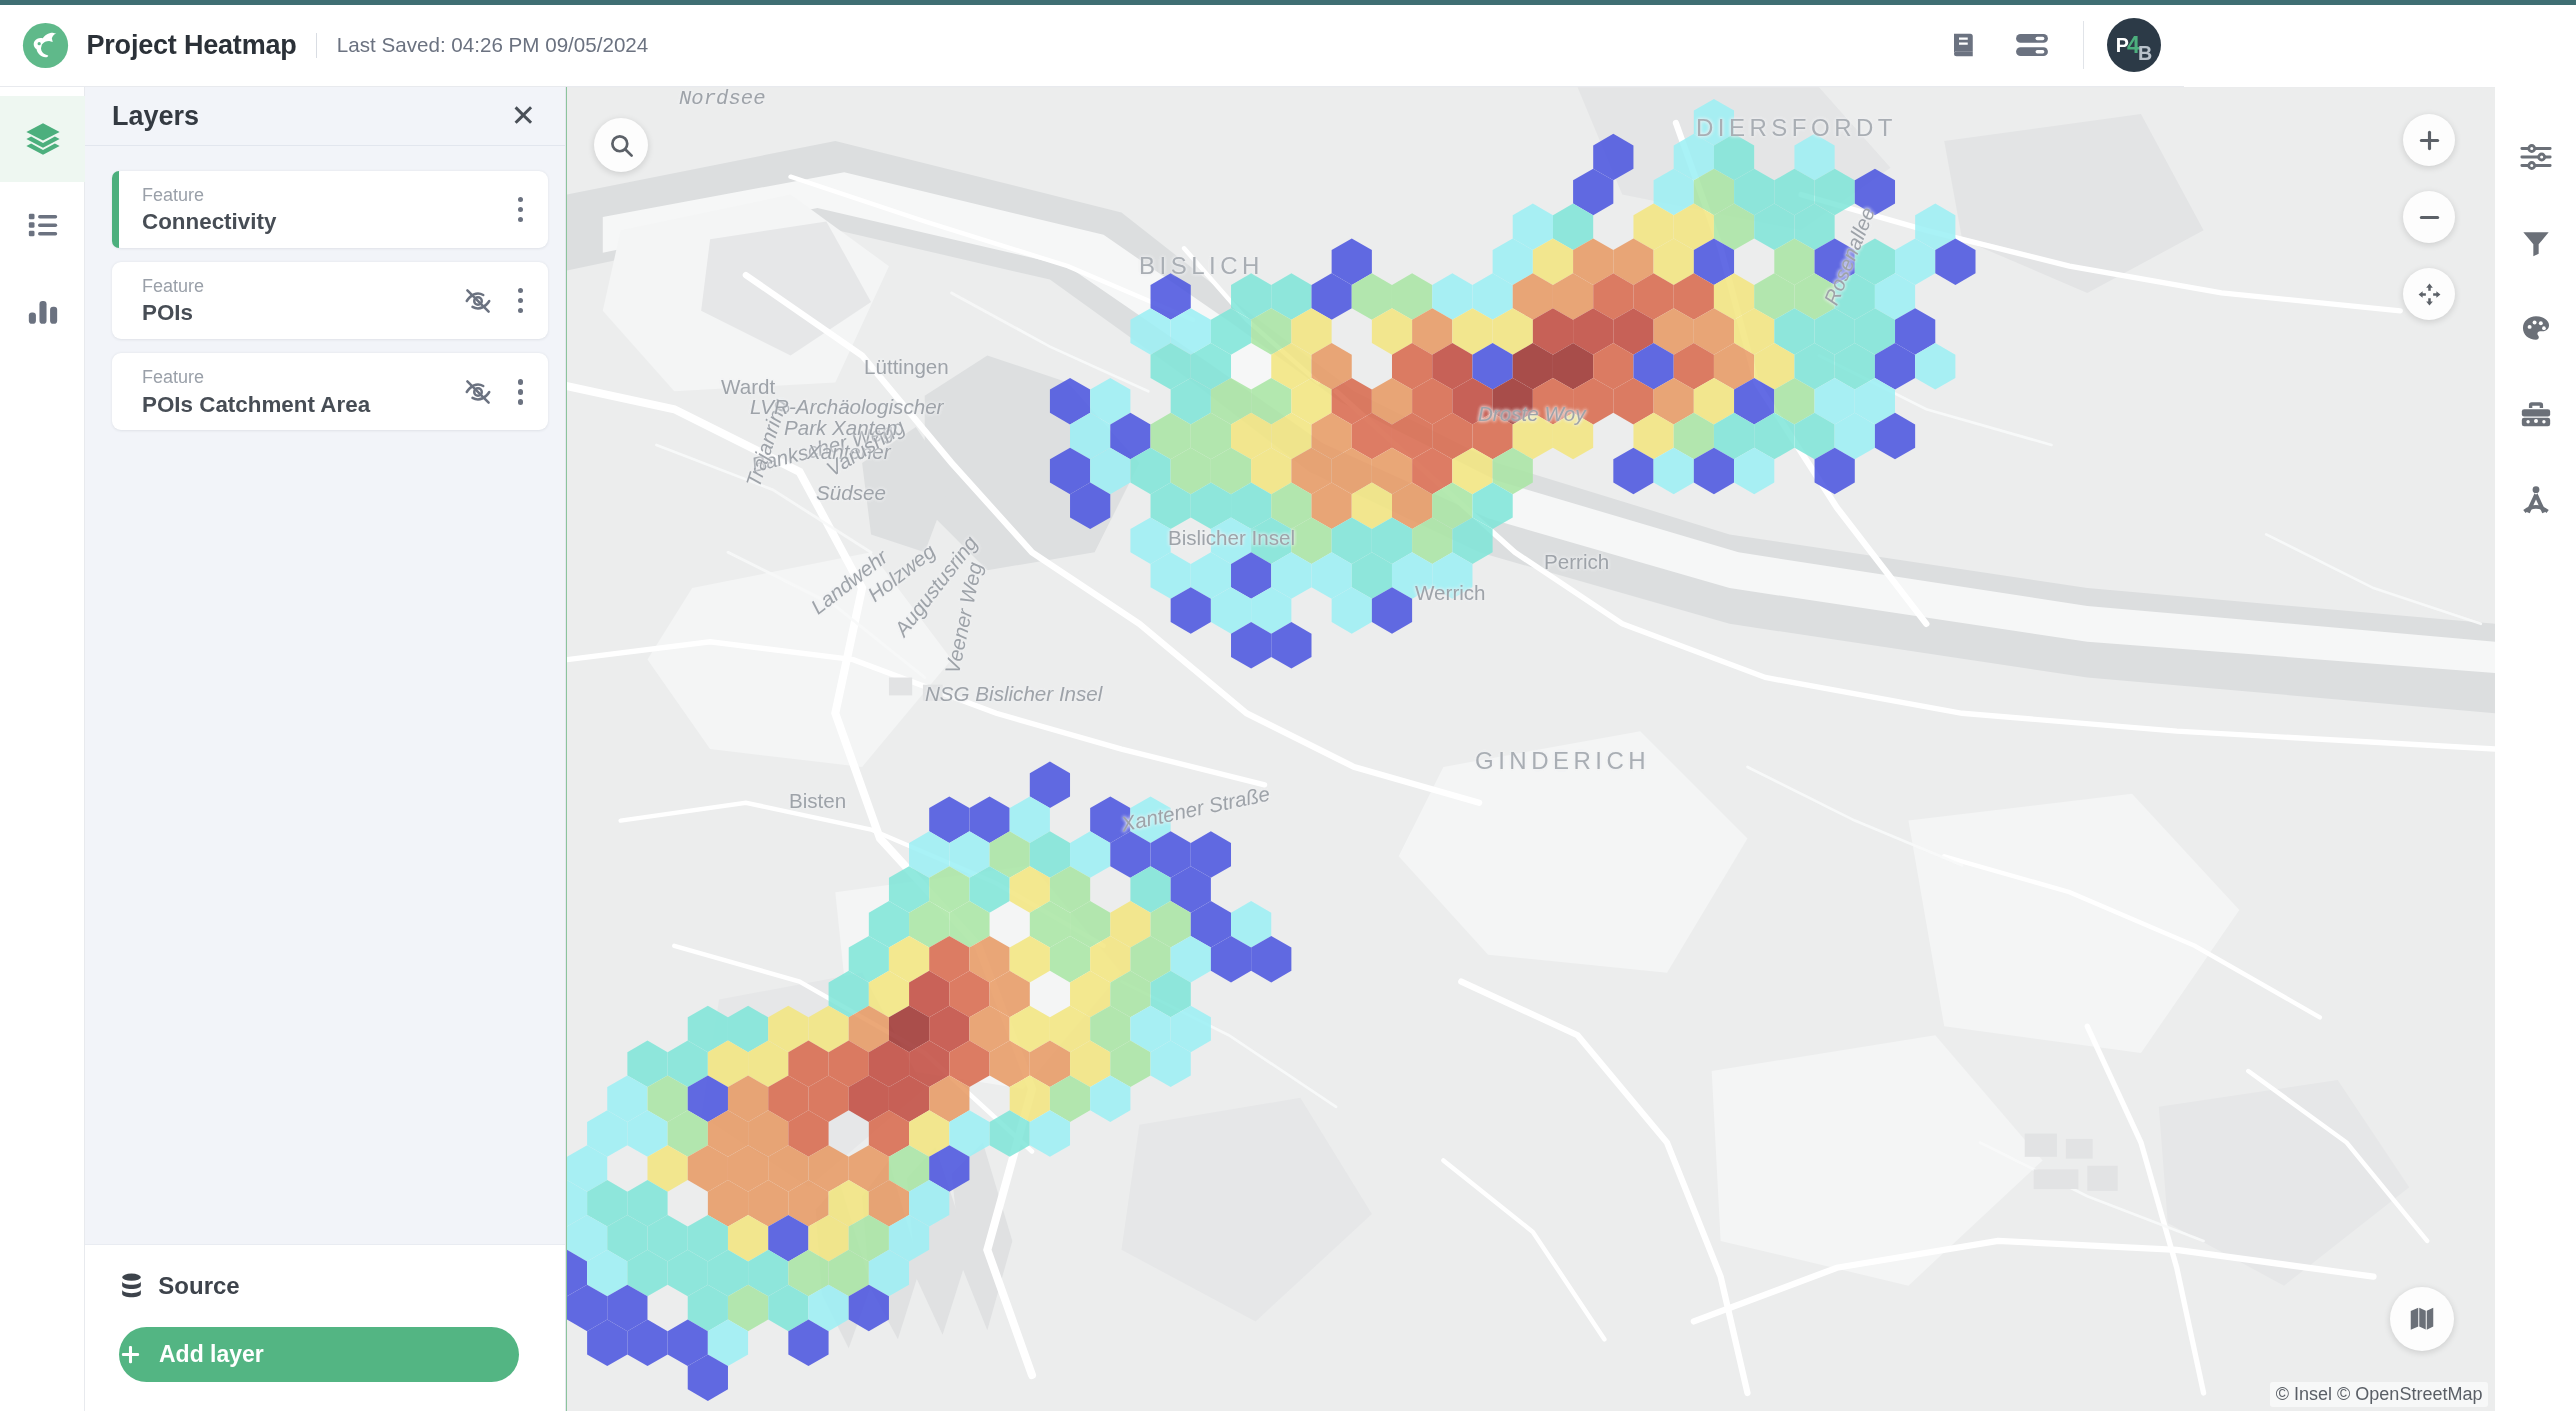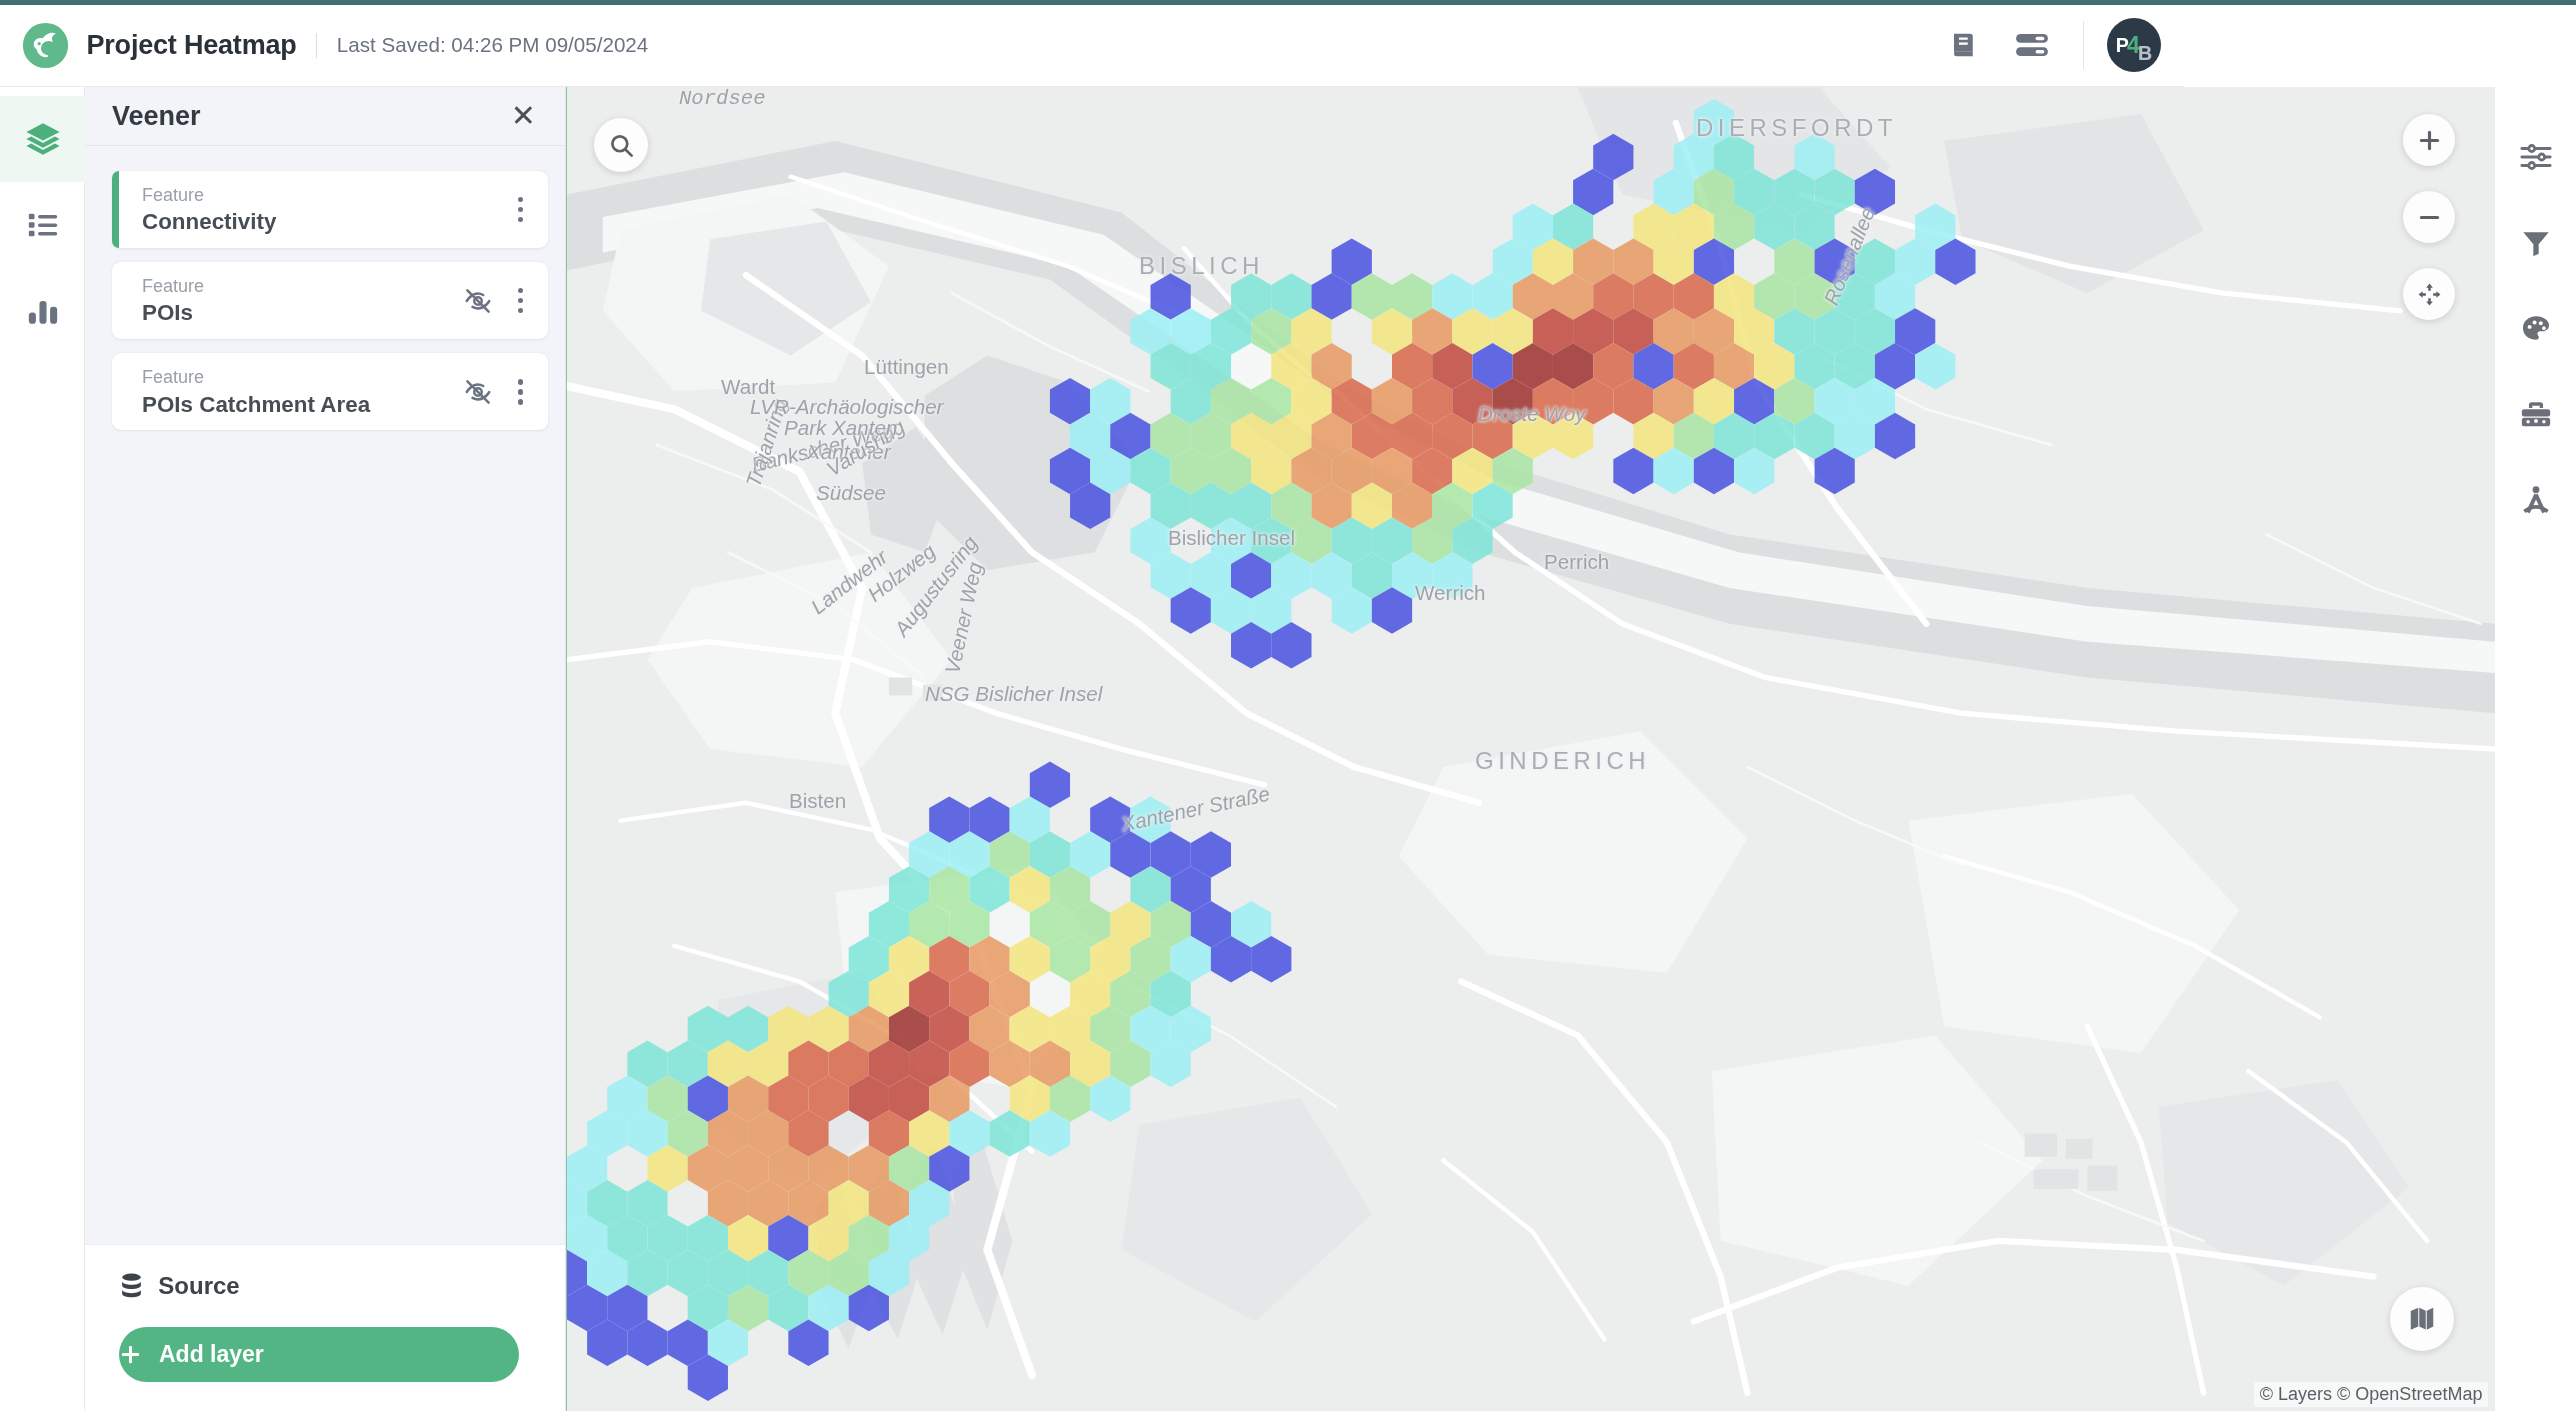--- a/index.html
+++ b/index.html
@@ -155,21 +155,21 @@
       <svg width="34" height="34" viewBox="0 0 24 24" fill="#6b7280">
         <rect x="2" y="13" width="5" height="8" rx="2.2"></rect>
         <rect x="9.5" y="5" width="5" height="16" rx="2.2"></rect>
         <rect x="17" y="9" width="5" height="12" rx="2.2"></rect>
       </svg>
     </div>
   </div>
 
   <div class="panel">
     <div class="panel-head">
-      <div class="panel-title">Veener</div>
+      <div class="panel-title">Layers</div>
       <div class="panel-close">✕</div>
     </div>
     <div class="panel-rule"></div>
 
     <div class="panel-body">
 
       <div class="layer-card sel">
         <div class="layer-text">
           <span class="layer-kind">Feature</span>
           <span class="layer-name">Connectivity</span>
@@ -704,21 +704,21 @@
         <path d="M12 1.5 15.2 5.4h-2v3.1h-2.4V5.4h-2L12 1.5zM12 22.5 8.8 18.6h2v-3.1h2.4v3.1h2L12 22.5zM1.5 12 5.4 8.8v2h3.1v2.4H5.4v2L1.5 12zM22.5 12 18.6 15.2v-2h-3.1v-2.4h3.1v-2L22.5 12z"></path>
       </svg>
     </div>
     <div class="map-btn btn-style">
       <svg width="30" height="30" viewBox="0 0 24 24" fill="#6b7078">
         <path d="M3 5.5 9 3v15l-6 2.5z"></path>
           <path d="M9.8 3 15 5.3v15L9.8 18z"></path>
           <path d="M15.8 5.3 21 3v15l-5.2 2.5z"></path>
       </svg>
     </div>
-    <div class="attrib">© Layers © OpenStreetMap</div>
+    <div class="attrib">© Insel © OpenStreetMap</div>
   </div>
 
   <div class="rail-right">
     <div class="rr-btn">
       <svg width="34" height="34" viewBox="0 0 24 24" fill="none" stroke="#6b7078" stroke-width="2" stroke-linecap="round">
         <path d="M2 6h5M11 6h11M2 12h12M18 12h4M2 18h5M11 18h11"></path>
         <circle cx="9" cy="6" r="2.1" fill="#fff"></circle>
           <circle cx="16" cy="12" r="2.1" fill="#fff"></circle>
           <circle cx="9" cy="18" r="2.1" fill="#fff"></circle>
       </svg>

